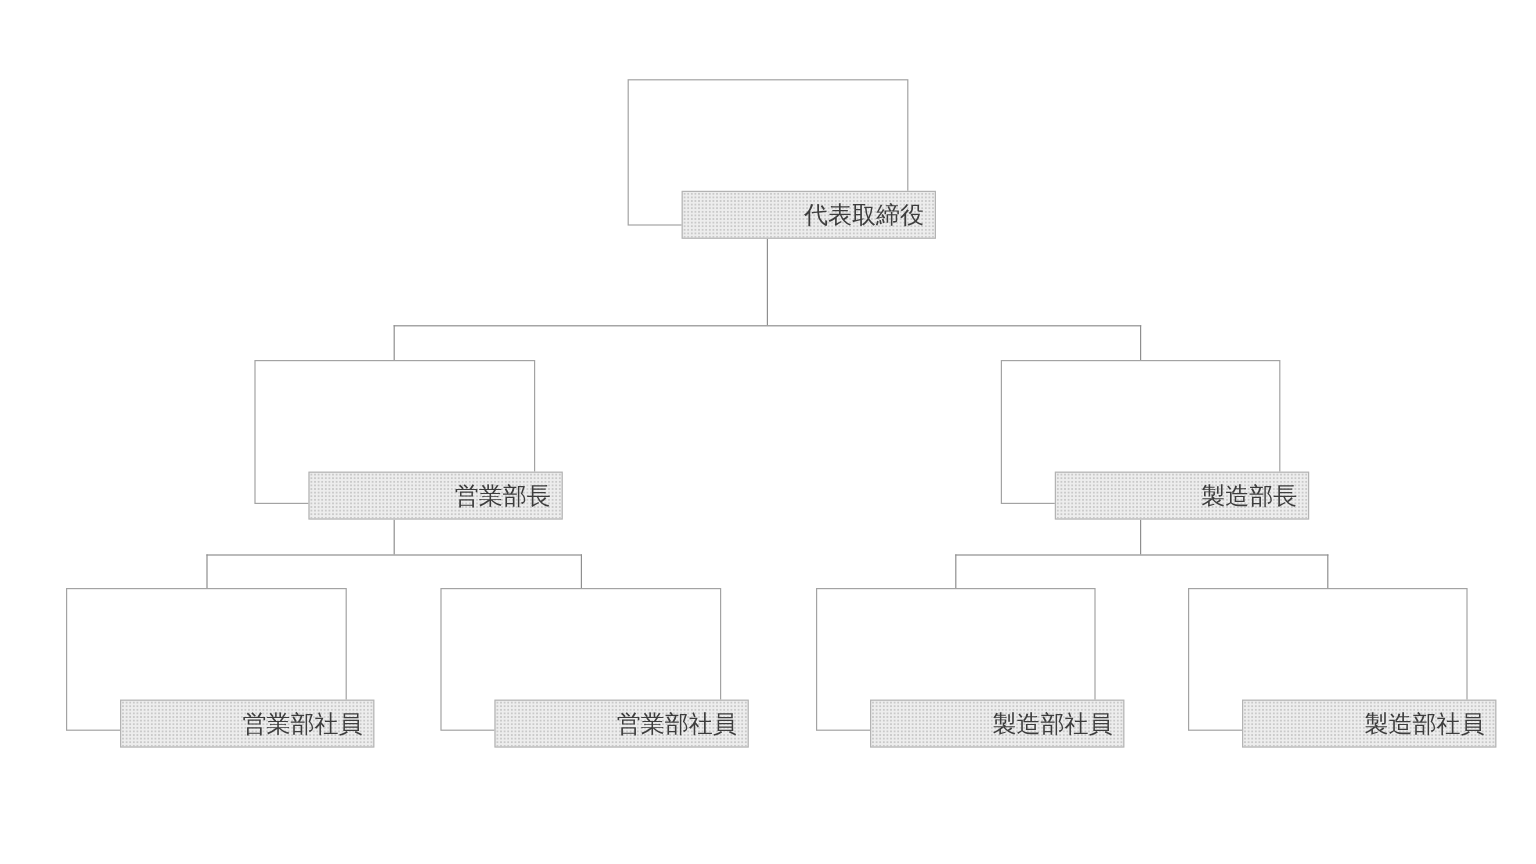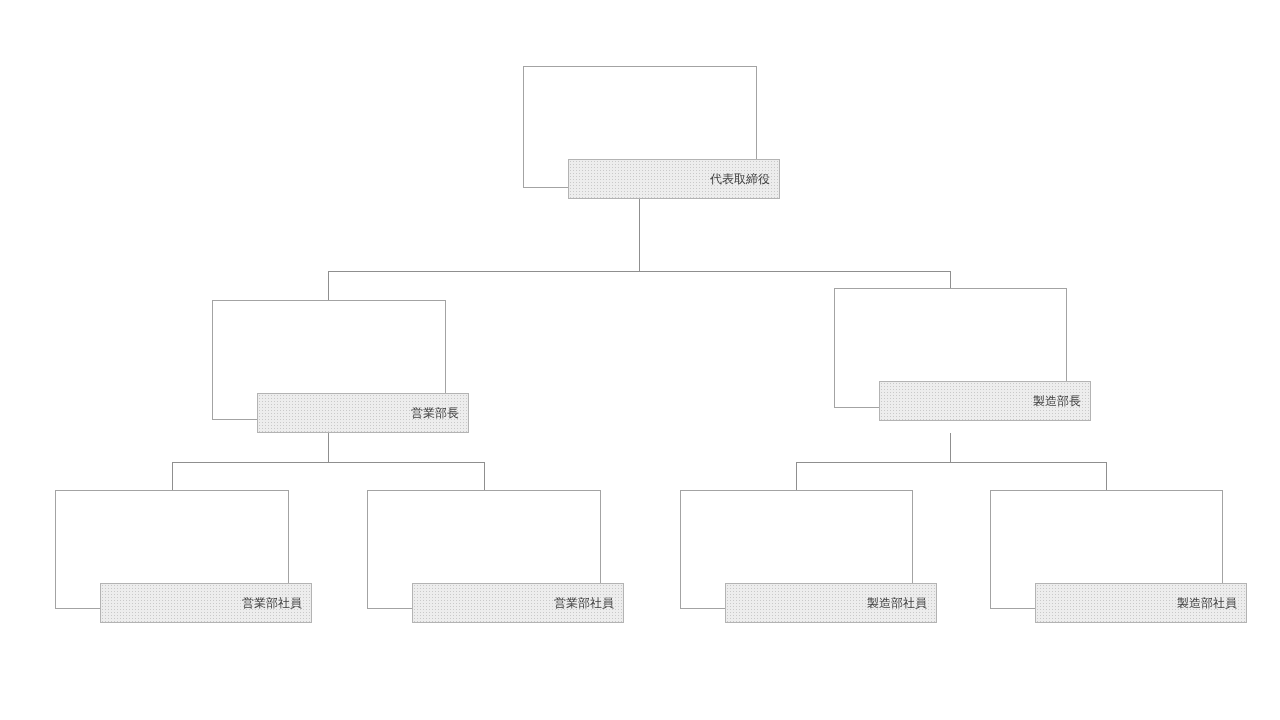--- a/index.html
+++ b/index.html
@@ -36,30 +36,30 @@
   }
   .label {
     position: absolute; left: 45px; top: 93px;
     width: 212px; height: 40px; box-sizing: border-box;
     border: 1px solid var(--label-border, #b3b3b3);
     background-color: var(--label-fill, #e9e9e9);
     background-image: radial-gradient(#c9c9c9 0.7px, rgba(0,0,0,0) 0.8px);
     background-size: 3px 3px;
     display: flex; align-items: center; justify-content: flex-end;
     padding-right: 9px;
-    font-size: 12px;
+    font-size: 20px;
     color: var(--title-text, #3d3d3d);
     white-space: nowrap;
     z-index: 2;
   }
 
   
   .n1 { left: 523px; top: 66px;  width: 234px; height: 122px; }
   .n2 { left: 212px; top: 300px; width: 234px; height: 120px; text-align: center; }
-  .n3 { left: 834px; top: 288px; width: 233px; height: 120px; }
+  .n3 { left: 834px; top: 300px; width: 233px; height: 120px; }
   .n4 { left: 55px;  top: 490px; width: 234px; height: 119px; }
   .n5 { left: 367px; top: 490px; width: 234px; height: 119px; }
   .n6 { left: 680px; top: 490px; width: 233px; height: 119px; }
   .n7 { left: 990px; top: 490px; width: 233px; height: 119px; }
 </style>
 </head>
 <body>
 
 <div class="stage">
 

